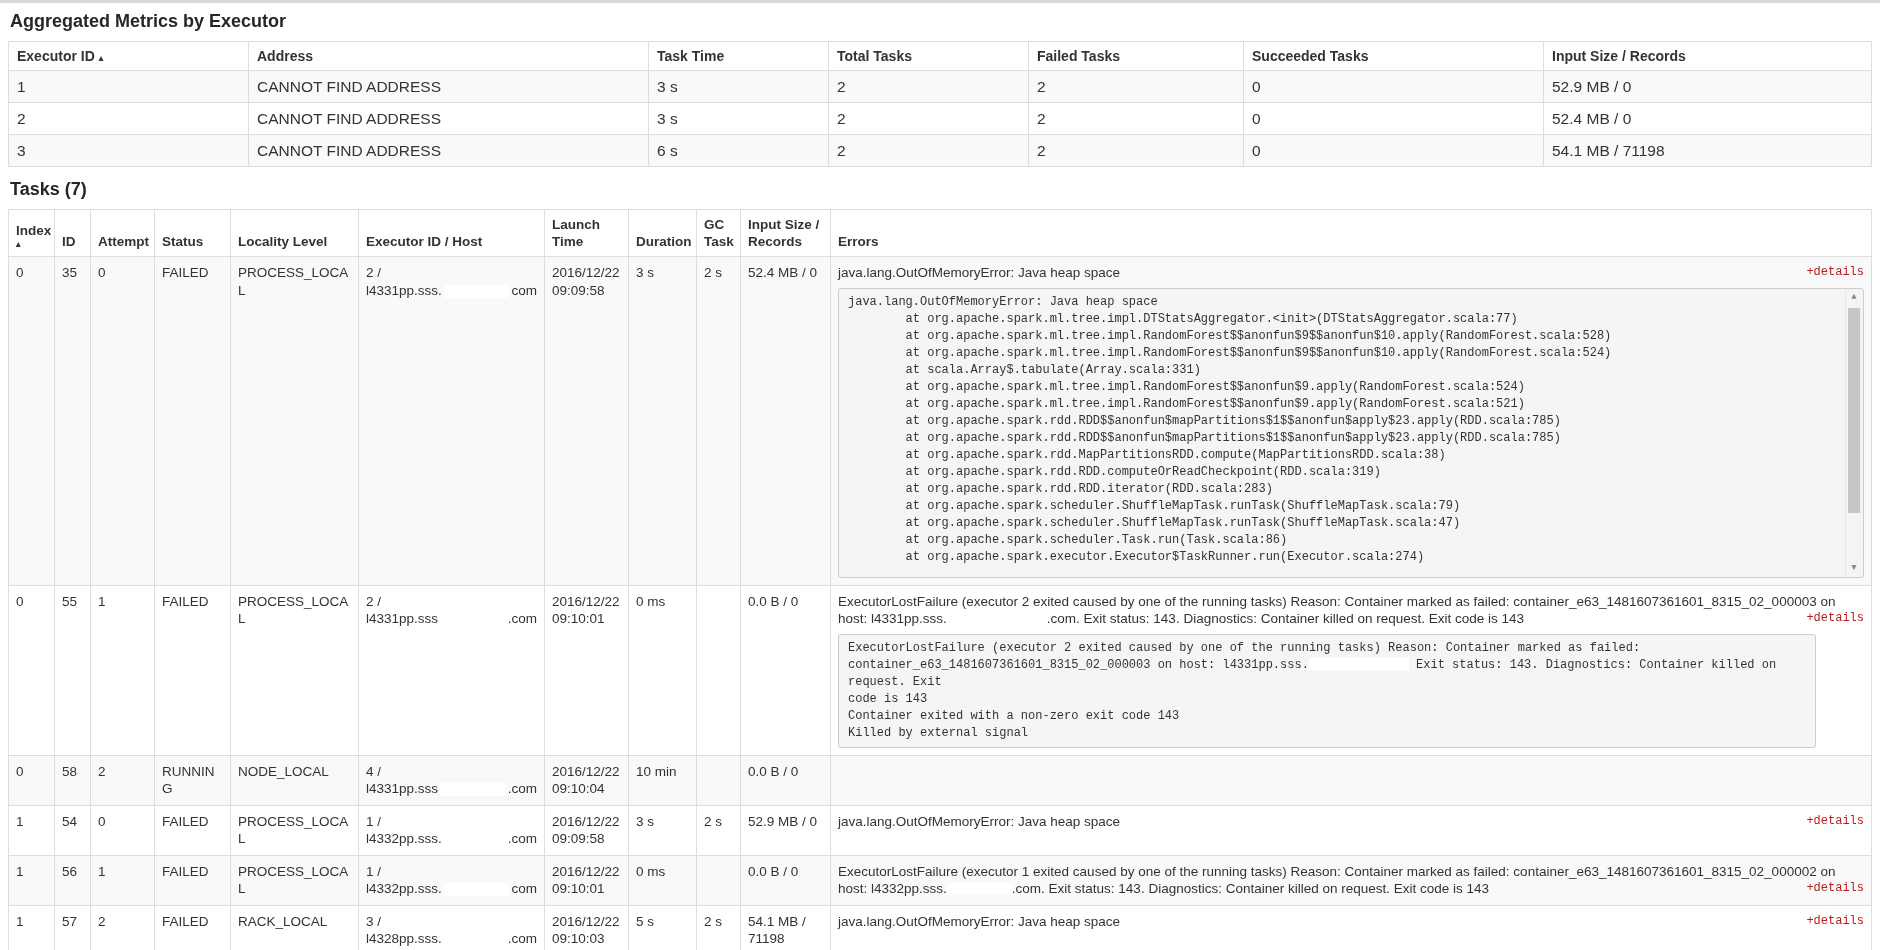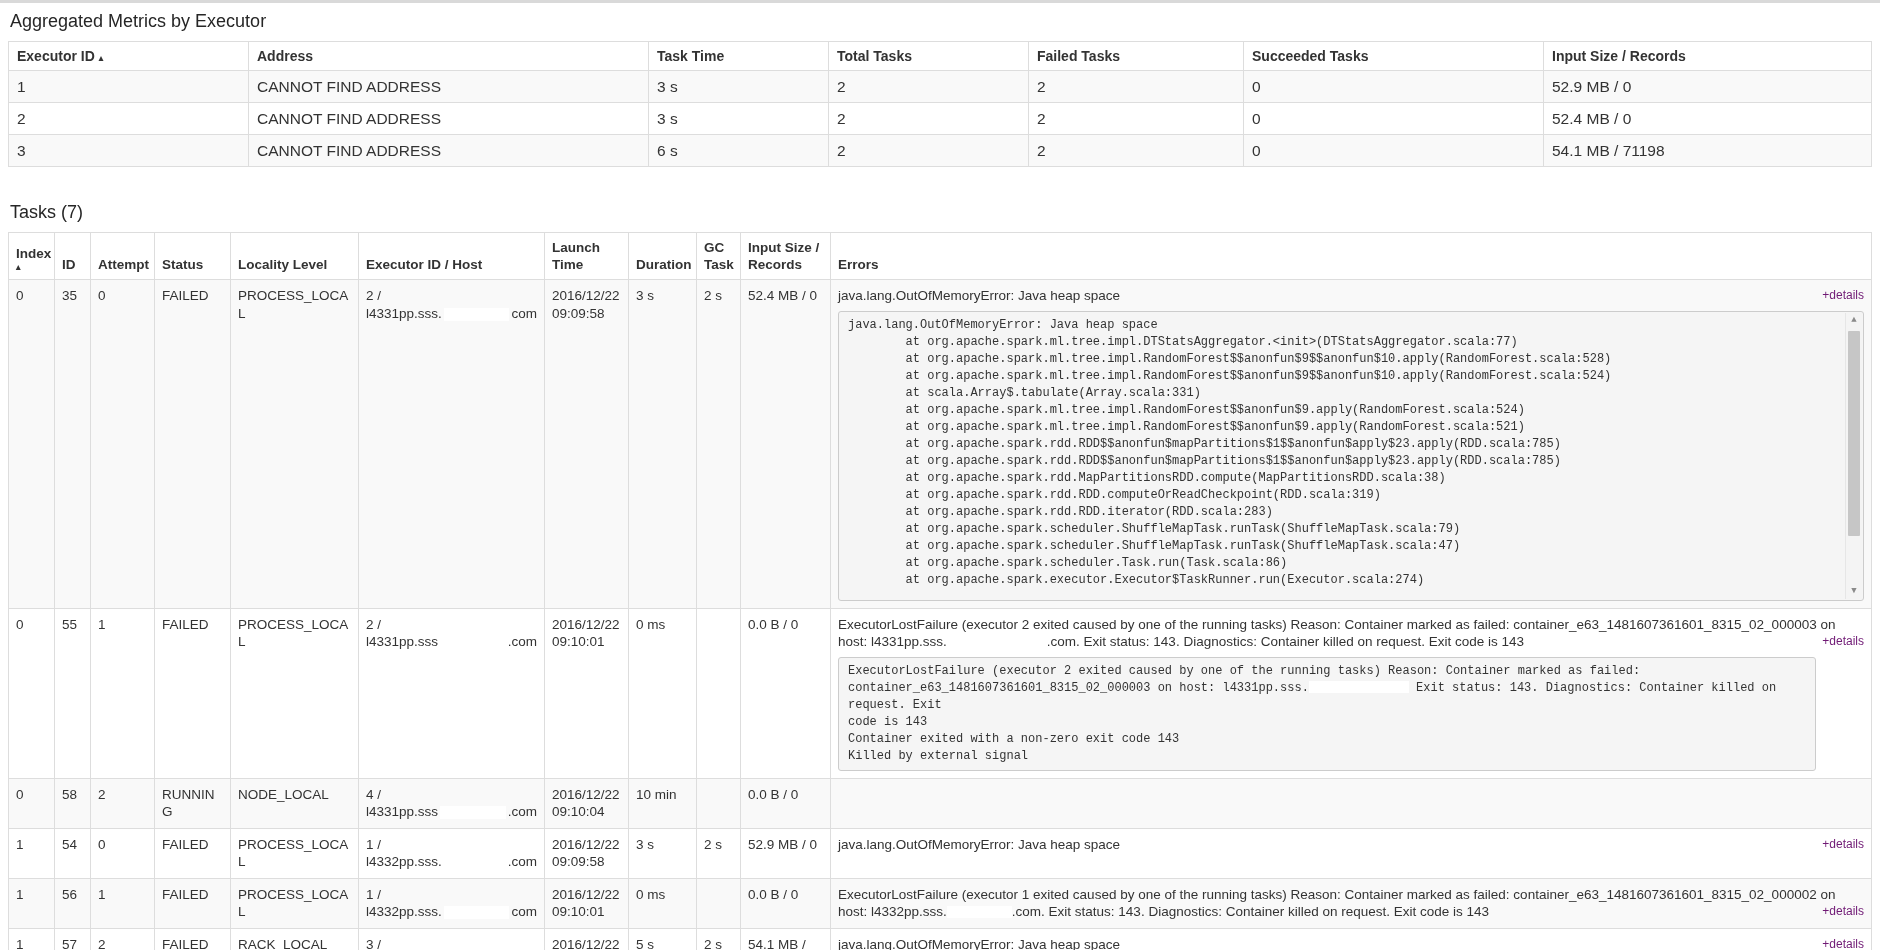--- a/index.html
+++ b/index.html
@@ -1,35 +1,35 @@
 <!DOCTYPE html>
 <html><head>
 <meta charset="utf-8">
 <style>
   html,body{margin:0;padding:0;width:1880px;height:950px;overflow:hidden;background:#ffffff;}
   body{font-family:"Liberation Sans",sans-serif;color:#333333;}
   .top-strip{height:3px;background:#d9d9d9;width:100%;}
   .content{padding:2px 8px 0 8px;}
-  h4{font-size:18px;font-weight:normal;color:#262626;margin:6px 0 9px 2px;}
-  h4.tasks{margin-top:35px;}
+  h4{font-size:18px;font-weight:bold;color:#262626;margin:6px 0 9px 2px;}
+  h4.tasks{margin-top:12px;}
   table{border-collapse:collapse;width:100%;table-layout:fixed;background:#fff;padding-left:40px;}
   th,td{border:1px solid #dddddd;text-align:left;overflow:hidden;}
   thead th{background:#ffffff;font-weight:bold;color:#333;}
   tbody tr:nth-child(odd){background:#f9f9f9;}
   tbody tr:nth-child(even){background:#ffffff;}
   .exec-table th{padding:6px 8px;font-size:14px;vertical-align:bottom;}
   .exec-table td{padding:6px 8px;font-size:15.5px;line-height:19px;}
   .tasks-table th{padding:6px 7px;font-size:13.5px;line-height:17px;vertical-align:bottom;}
   .tasks-table td{padding:7px 7px;font-size:13.5px;line-height:17.5px;vertical-align:top;word-wrap:break-word;}
   .caret-inline{font-size:9px;margin-left:4px;color:#333;}
   .caret-block{display:block;font-size:9px;line-height:11px;color:#333;}
   .host-line{display:flex;justify-content:flex-end;}
   .host-fill{flex:1;background:#ffffff;height:13px;margin:3px 2px 0 2px;}
   .err-cell{position:relative;}
-  .details-link{float:right;color:#701a75;font-size:12px;line-height:16px;margin-left:0;cursor:pointer;}
+  .details-link{float:right;color:#b91c1c;font-size:12px;line-height:16px;margin-left:0;cursor:pointer;font-family:Liberation Mono, monospace;}
   .details-box{background:#f5f5f5;border:1px solid #cccccc;border-radius:3px;margin-top:6px;padding:5px 9px;
     font-family:"Liberation Mono","DejaVu Sans Mono",monospace;font-size:12px;line-height:17px;
     white-space:pre-wrap;color:#333;overflow:hidden;clear:right;}
   .details-box.scrollable{height:290px;box-sizing:border-box;padding-right:26px;position:relative;}
   .details-box.narrow{width:978px;box-sizing:border-box;}
   .redact{display:inline-block;background:#ffffff;height:12px;vertical-align:middle;}
   
   .sb-rail{position:absolute;top:1px;right:1px;bottom:1px;width:16px;background:#f4f4f4;border-left:1px solid #e6e6e6;}
   .sb-arrow{position:absolute;left:0;width:16px;height:15px;color:#8a8a8a;font-size:9px;line-height:15px;text-align:center;}
   .sb-arrow.up{top:0;}

